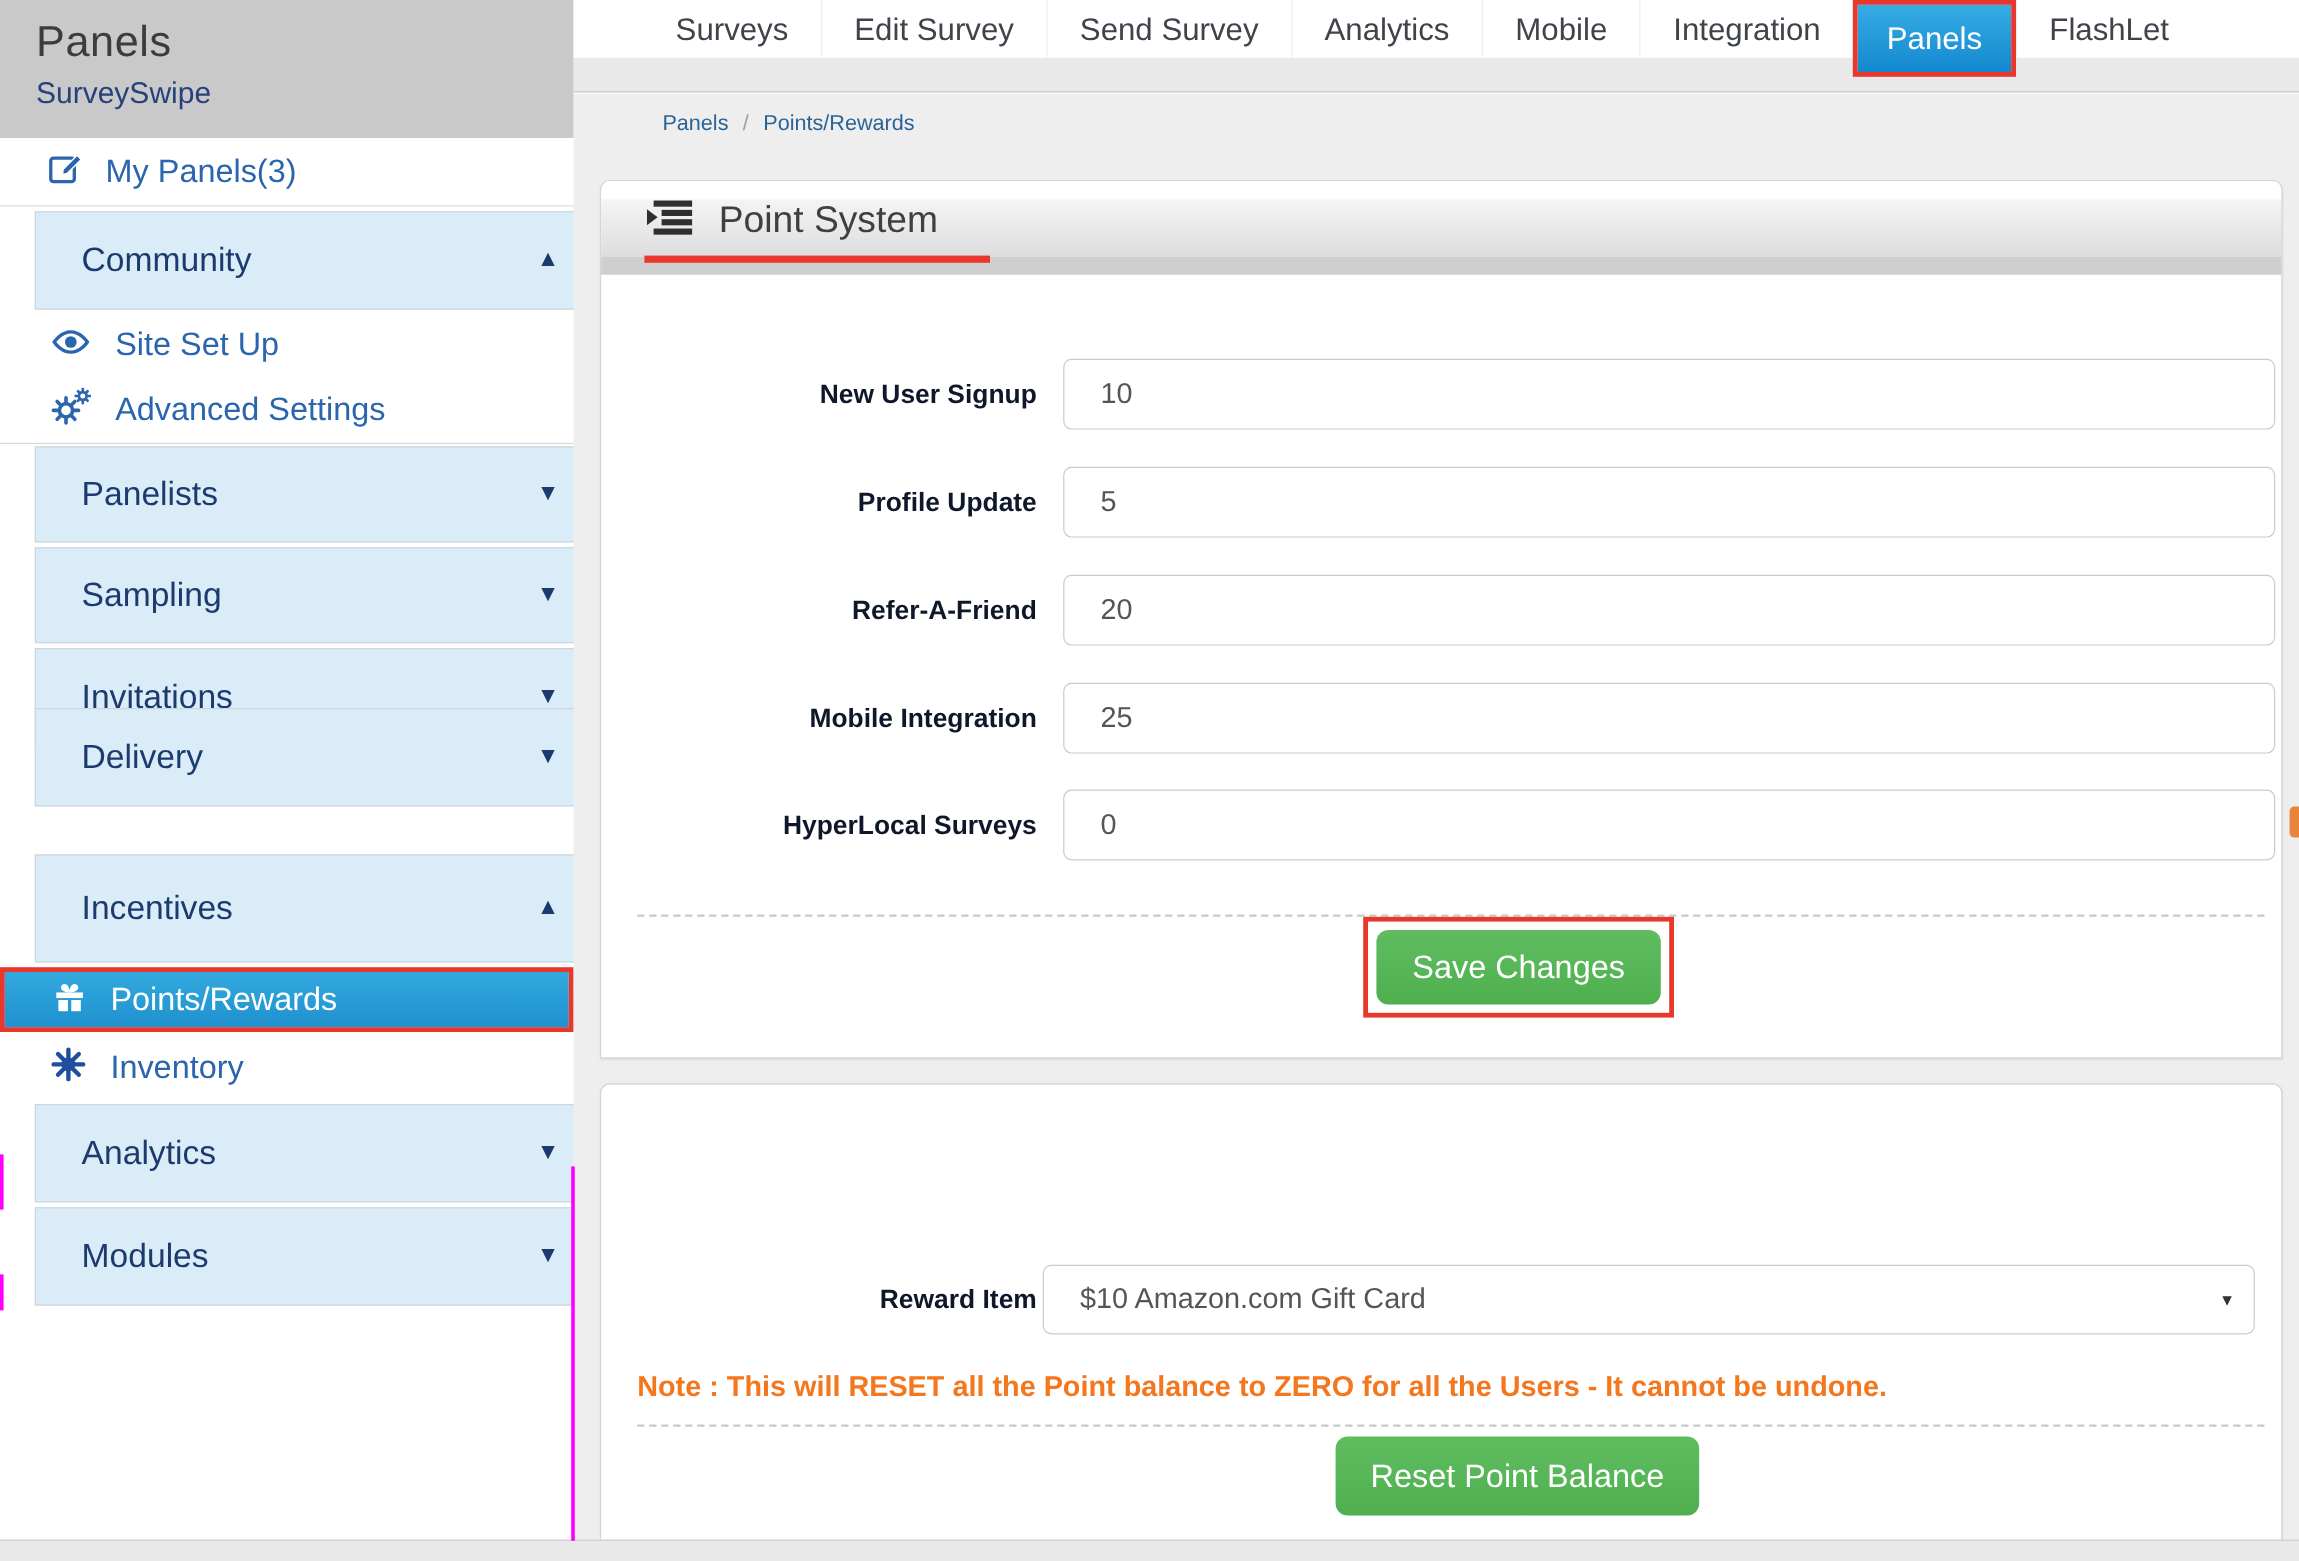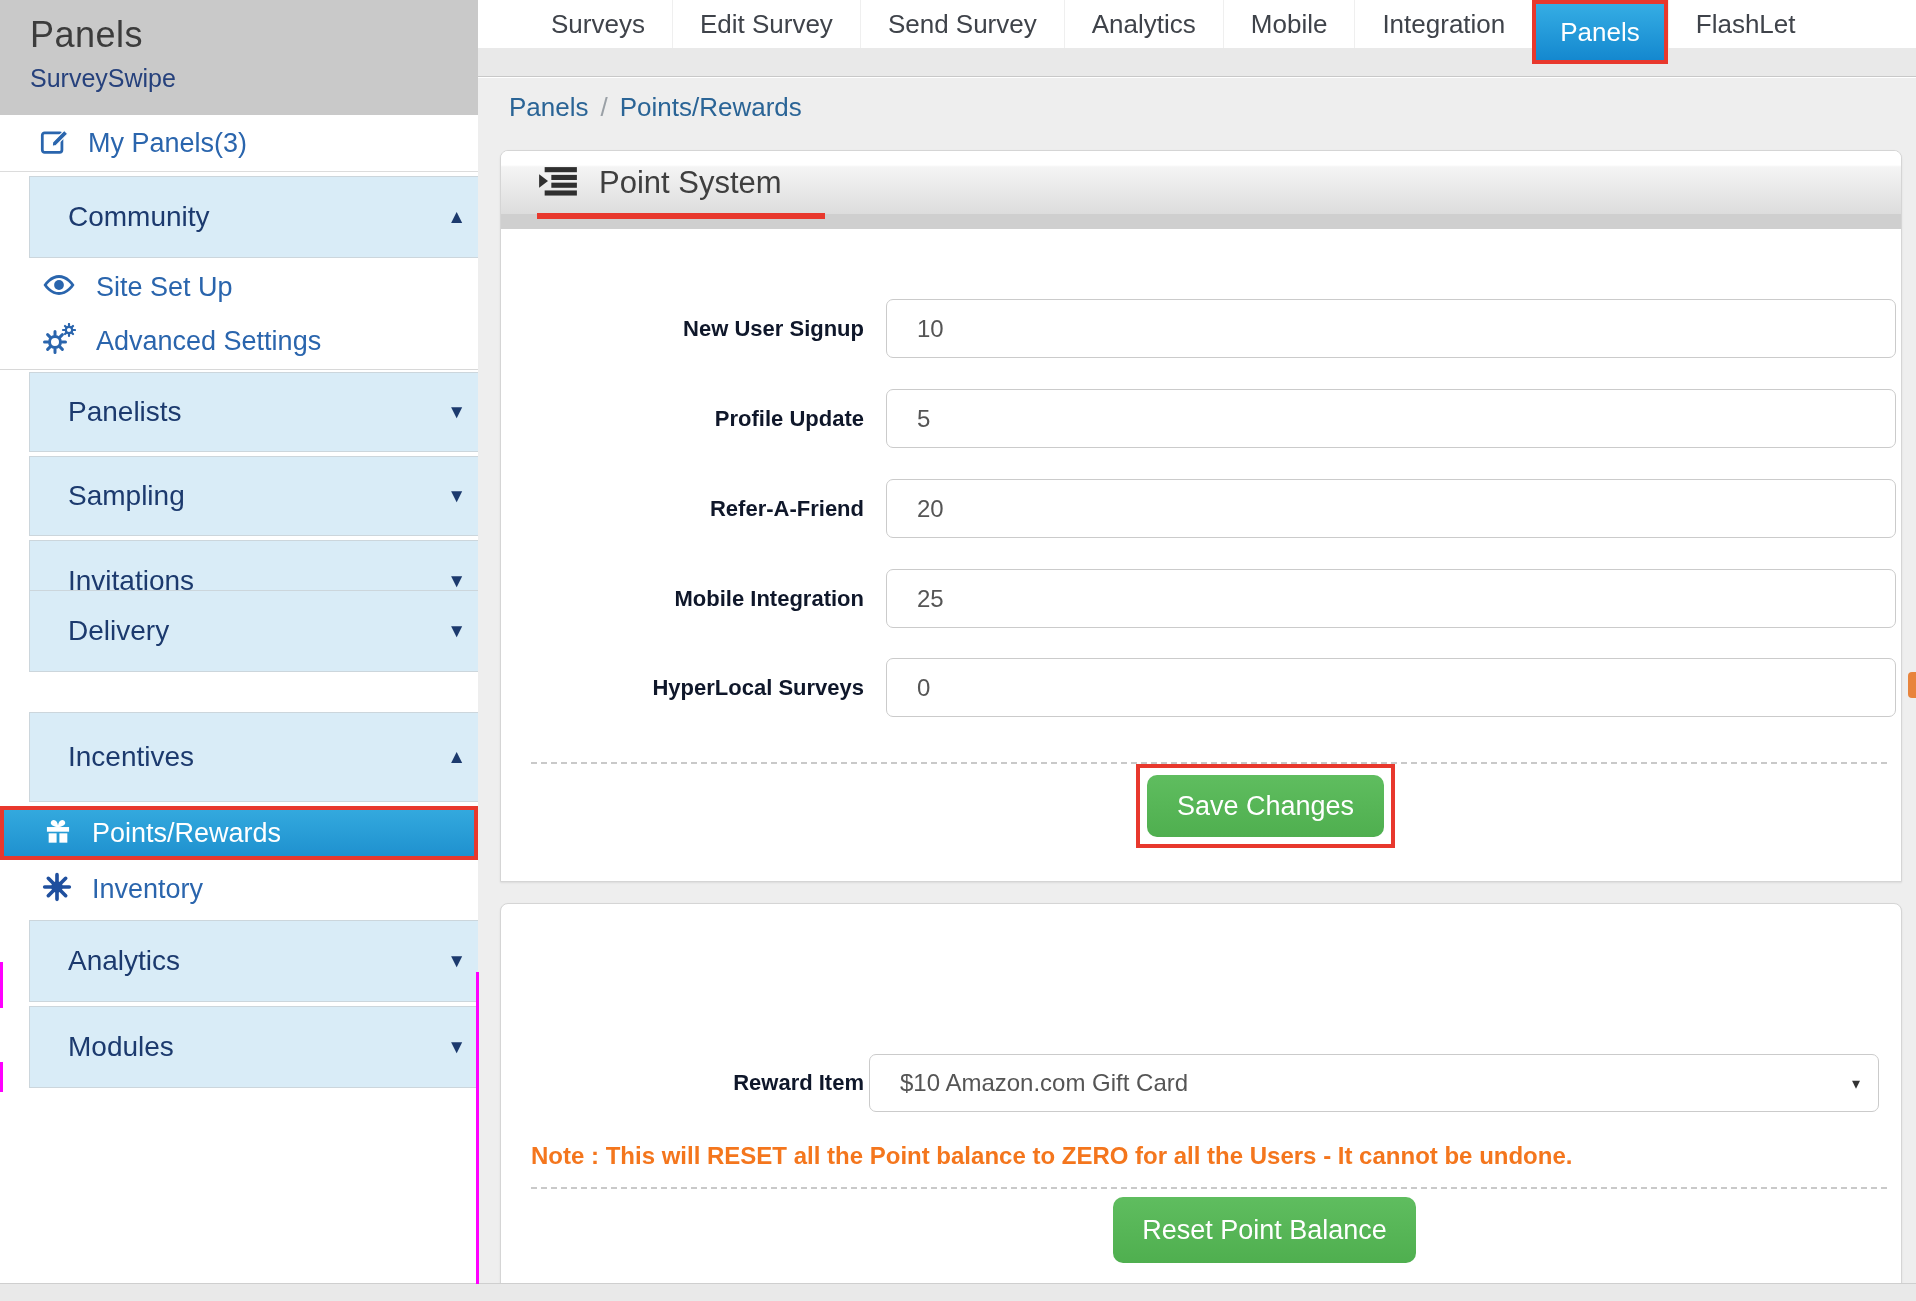--- a/index.html
+++ b/index.html
@@ -26,31 +26,31 @@
 
   .subitem.active { background:linear-gradient(#33a9de, #1f91cf); border:4px solid #e8382d; padding-left:40px; }
   .subitem.active .lbl { color:#ffffff; }
 
   .hr-line { position:absolute; left:0; width:478px; height:0; border-top:1px solid #d8d8d8; }
 
   .pink-v { position:absolute; width:3px; background:#ff00ff; z-index:30; }
 
   
   #topbar { position:absolute; left:478px; top:0; width:1438px; height:48px; background:#ffffff; }
-  #tabs { display:flex; align-items:flex-start; height:48px; padding-left:46px; }
+  #tabs { display:flex; align-items:flex-start; height:48px; padding-left:46px;margin-left:12px; }
   .tab { height:48px; display:flex; align-items:center; padding:0 27px; font-size:26px; color:#3f434a;
          border-left:1px solid #efefef; cursor:default; }
   .tab:first-child { border-left:none; }
   .tab.active { height:64px; margin-top:0; background:linear-gradient(#35ade4, #1488cf);
                 color:#ffffff; border:4px solid #e8382d; padding:0 24px; z-index:5; }
   #tabstrip { position:absolute; left:478px; top:48px; width:1438px; height:29px; background:#e9e9e9; border-bottom:1px solid #c8c8c8; }
 
   
   #mainbg { position:absolute; left:478px; top:78px; width:1438px; height:1223px; background:#eeeeee; }
-  #breadcrumb { position:absolute; left:509px; top:92px; font-size:26px; z-index:2; }
+  #breadcrumb { position:absolute; left:552px; top:92px; font-size:18px; z-index:2; }
   #breadcrumb .crumb { color:#2a6496; }
   #breadcrumb .sep { color:#9aa0a6; padding:0 12px; }
 
   .panel { position:absolute; left:500px; width:1402px; background:#ffffff; border:1px solid #d5d5d5;
            border-radius:8px 8px 0 0; box-shadow:0 1px 2px rgba(0,0,0,0.08); }
   #panel1 { top:150px; height:732px; }
   #panel2 { top:903px; height:387px; }
 
   .phead { position:absolute; left:0; top:0; right:0; height:78px; border-radius:7px 7px 0 0;
            background:linear-gradient(#ffffff 0px, #ffffff 14px, #f4f4f4 16px, #dddddd 63px, #cfcfcf 63px, #cfcfcf 78px);

